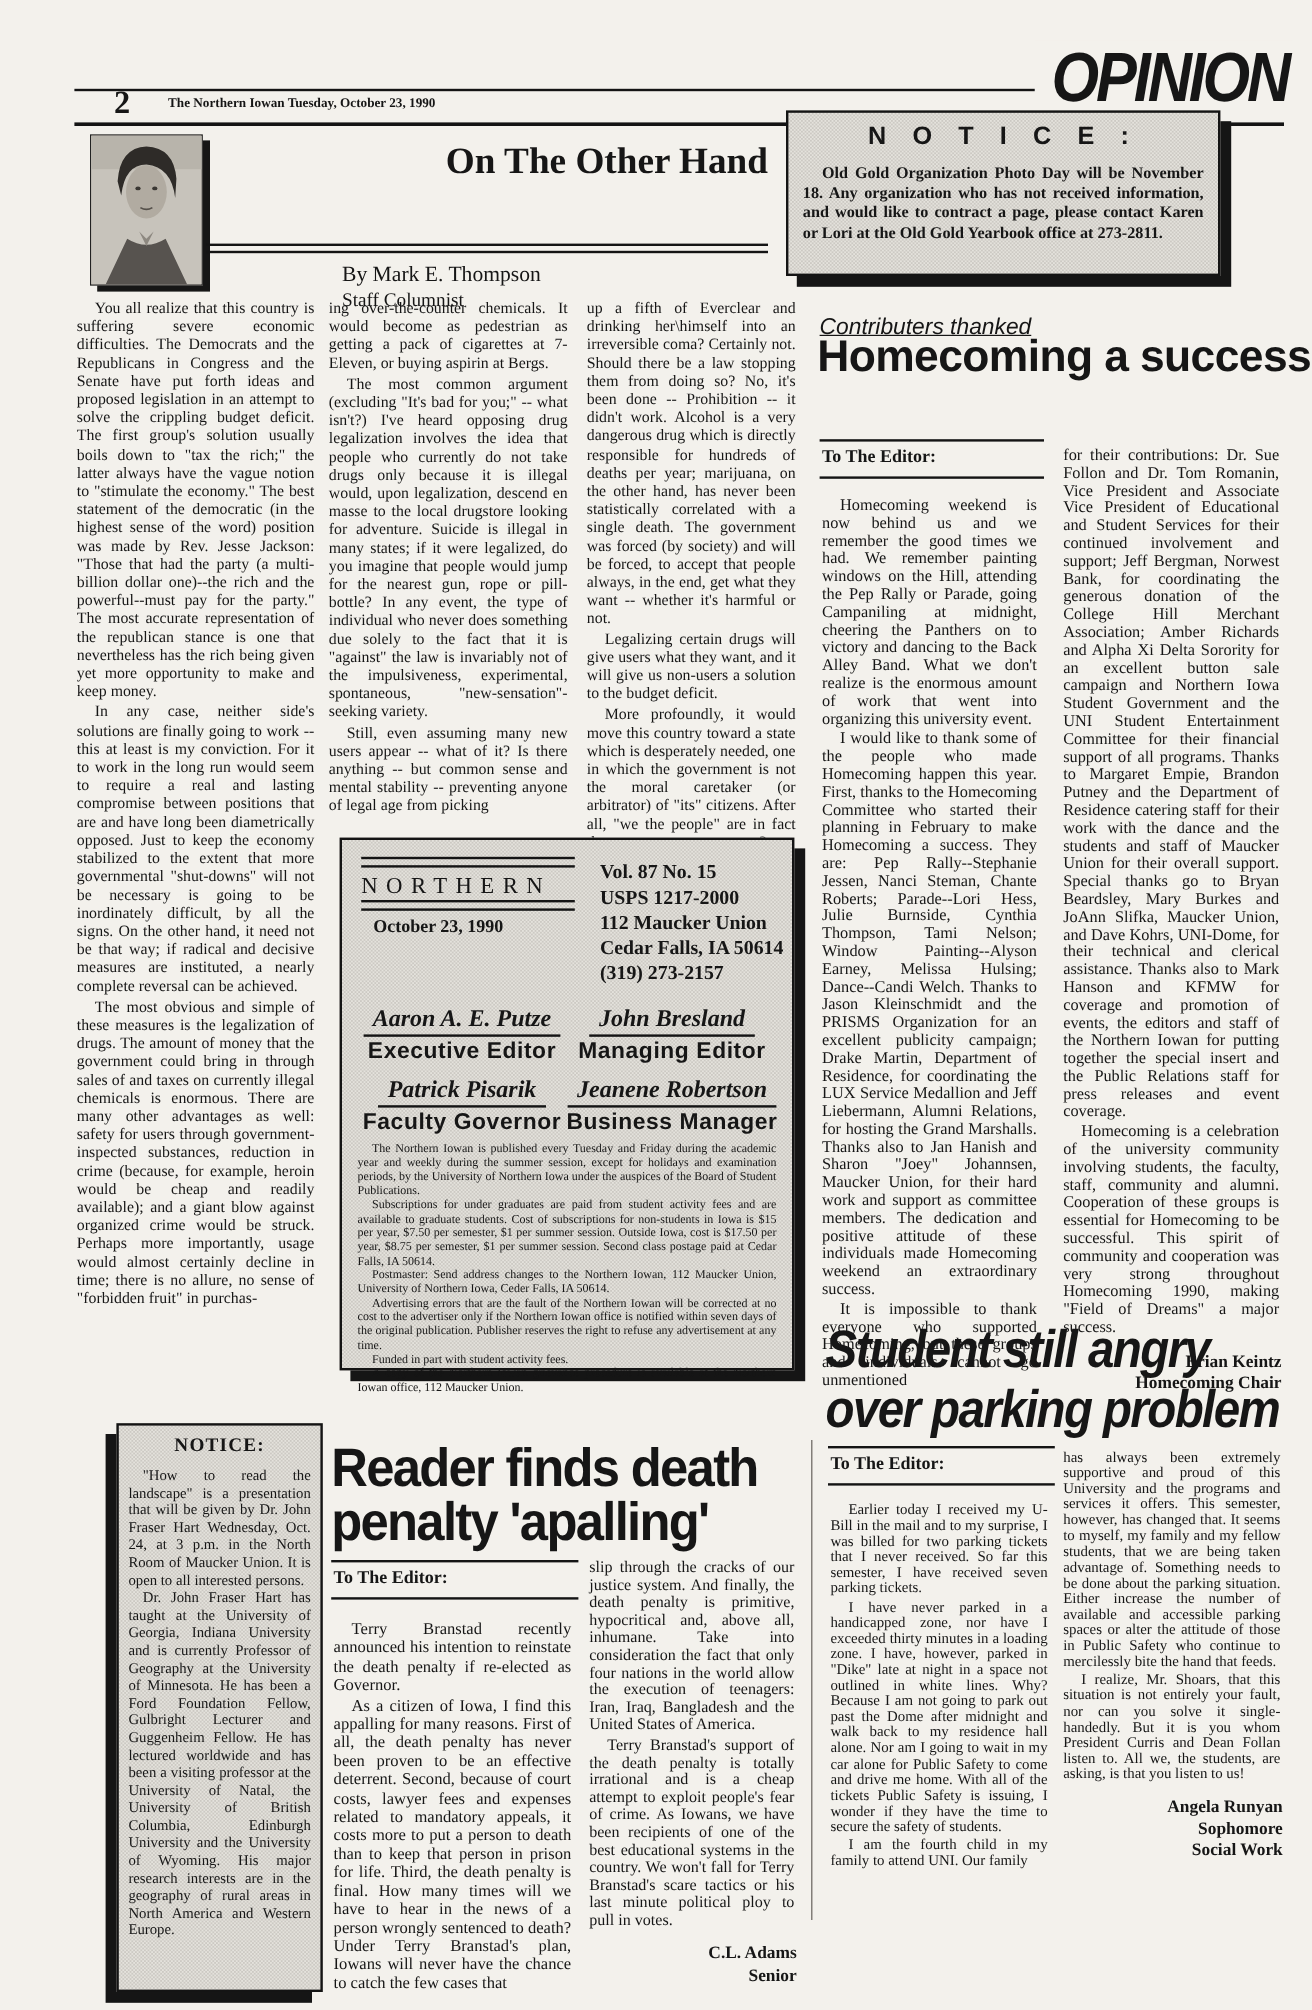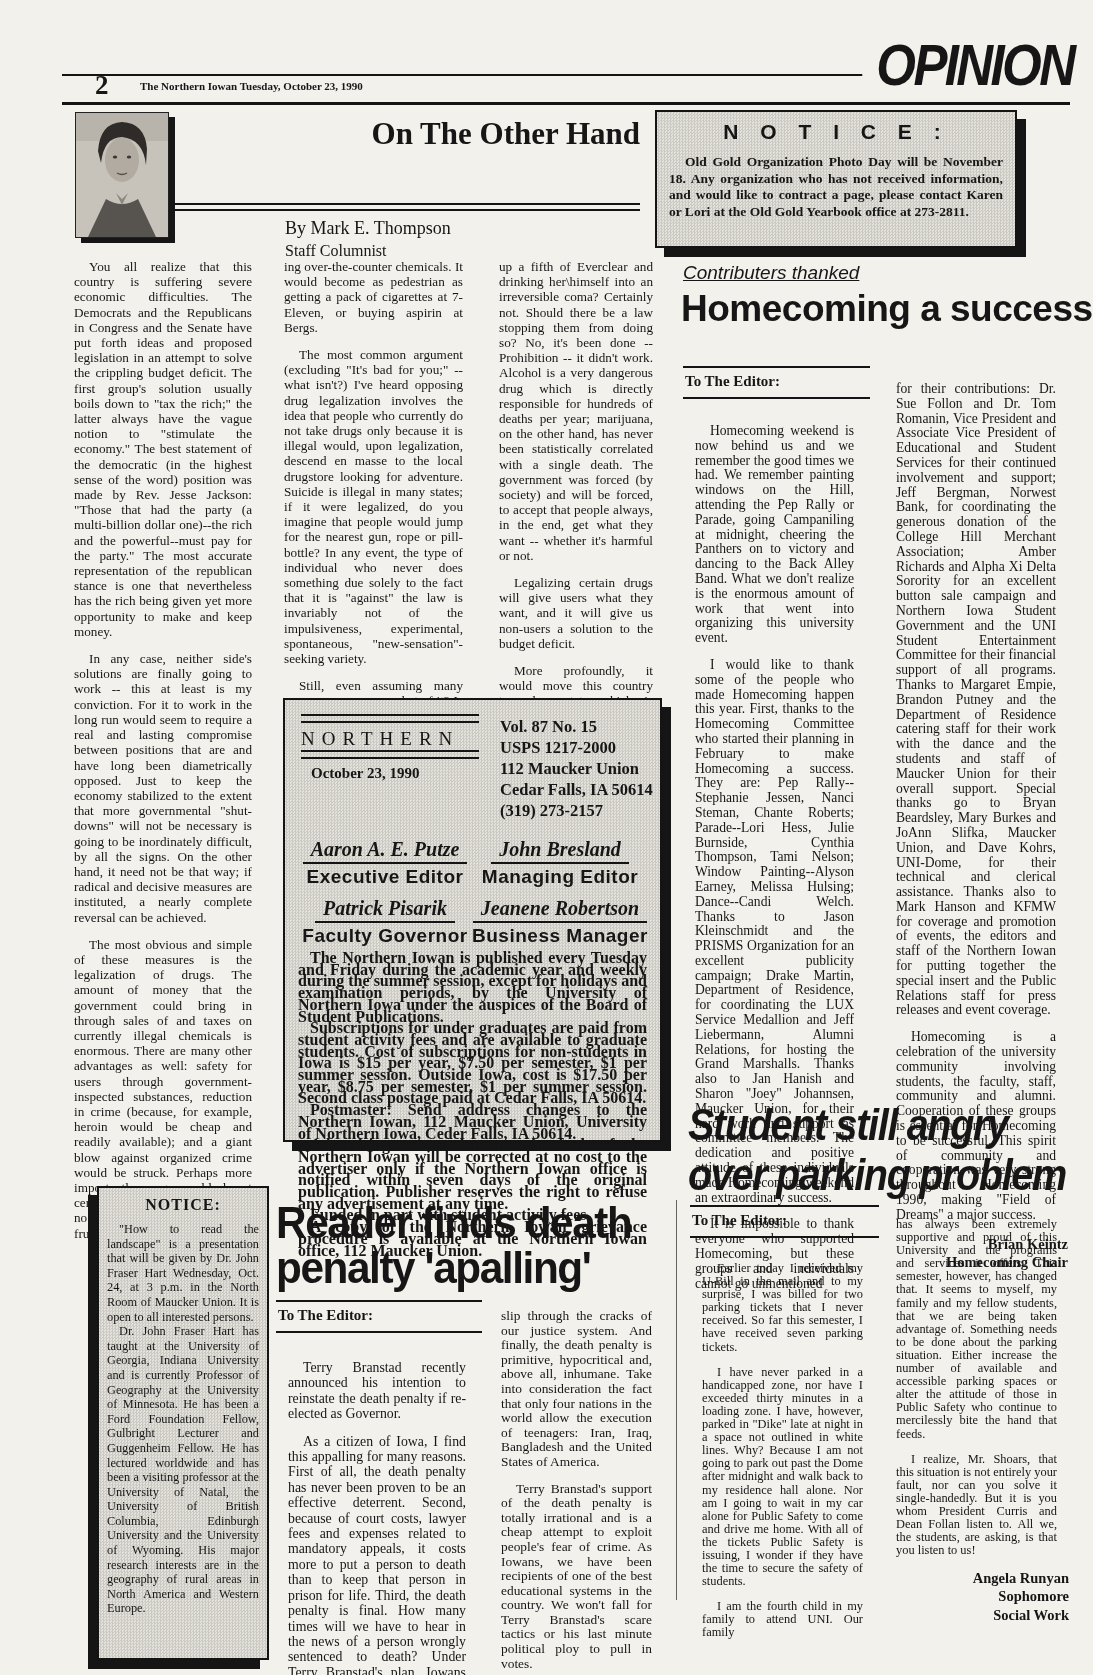--- a/index.html
+++ b/index.html
@@ -3,21 +3,21 @@
 <meta charset="utf-8">
 <style>
   html,body{margin:0;padding:0}
   body{width:1093px;height:1675px;position:relative;background:#f3f1ec;
        font-family:"Liberation Serif",serif;color:#161616;overflow:hidden}
   .abs{position:absolute}
   .rule{position:absolute;background:#141414}
   .drule{position:absolute;border-top:2px solid #141414;border-bottom:2px solid #141414;height:4px}
   
   .jcol{position:absolute;text-align:justify}
-  .jcol p{margin:12px;text-indent:15px}
+  .jcol p{margin:2px;text-indent:15px}
   .jcol p.cont{text-indent:0}
   .t-th{font-size:13.2px;line-height:15.2px}
   .t-hc{font-size:13.6px;line-height:14.8px}
   .t-dp1{font-size:13.8px;line-height:15.4px}
   .t-dp2{font-size:13.4px;line-height:14.6px}
   .t-pk{font-size:12.4px;line-height:13.1px}
   .tte{position:absolute;font-weight:bold;font-size:15px;
        border-top:2px solid #141414;border-bottom:2px solid #141414;padding:5px 2px 7px}
   .sig{text-align:right;font-weight:bold;text-indent:0 !important;margin-top:12px;line-height:1.25;font-size:14.5px}
   .graybox{position:absolute;border:2px solid #141414;
@@ -42,35 +42,35 @@
   .nt-title{margin-top:8px;text-align:center;font-family:"Liberation Sans",sans-serif;
        font-weight:700;font-size:21px;letter-spacing:8px}
   .nt-body{margin:10px 12px 0;font-weight:bold;font-size:13.5px;line-height:16.5px;
        text-align:justify;text-indent:16px}
   .nb-title{margin-top:8px;text-align:center;font-weight:bold;font-size:16px;letter-spacing:1px}
   .nb-body{margin:8px 8px 0;font-size:12.3px;line-height:14.6px;text-align:justify}
   .nb-body p{margin:0;text-indent:12px}
   
   .kicker{position:absolute;left:683px;top:262px;font-family:"Liberation Sans",sans-serif;
        font-style:italic;font-size:19px;text-decoration:underline}
-  .hl-hc{position:absolute;left:681px;top:288px;font-family:"Liberation Sans",sans-serif;
+  .hl-hc{position:absolute;left:681px;top:276px;font-family:"Liberation Sans",sans-serif;
        font-weight:700;font-size:37px;letter-spacing:-.5px;white-space:nowrap}
   
   .logo-rule{border-top:2.5px solid #141414;border-bottom:2.5px solid #141414;height:5px}
   .logo-top{font-size:19px;letter-spacing:7px;margin-top:5px;white-space:nowrap}
   .logo-main{font-size:46px;font-weight:bold;letter-spacing:3px;line-height:.95;margin:0 0 4px}
   .mh-date{font-size:15px;font-weight:bold;margin-top:6px;padding-left:10px}
   .mh-addr{position:absolute;left:215px;top:16px;font-weight:bold;font-size:16.5px;line-height:21px;white-space:nowrap}
   .staff-name{font-style:italic;font-weight:bold;font-size:20px;border-bottom:2px solid #141414;
        display:inline-block;padding:0 8px 1px;white-space:nowrap}
   .staff-role{font-family:"Liberation Sans",sans-serif;font-weight:700;font-size:19px;
        letter-spacing:.5px;margin-top:2px;white-space:nowrap}
   .staff-cell{position:absolute;text-align:center;width:180px}
-  .fineprint{position:absolute;left:13px;right:13px;top:252px;font-weight:bold;
-       font-size:16px;line-height:11.7px;text-align:justify}
+  .fineprint{position:absolute;left:13px;right:13px;top:252px;font-weight:normal;
+       font-size:10px;line-height:11.7px;text-align:justify}
   .fineprint p{margin:0;text-indent:12px}
   
   .hl-dp{position:absolute;left:276px;top:1200px;font-family:"Liberation Sans",sans-serif;
        font-weight:700;font-size:45px;line-height:45px;letter-spacing:-1.5px;
        transform:scaleX(.94);transform-origin:left;white-space:nowrap}
   .hl-pk{position:absolute;left:688px;top:1100px;font-family:"Liberation Sans",sans-serif;
        font-weight:700;font-style:italic;font-size:44px;line-height:50px;letter-spacing:-1.5px;
        transform:scaleX(.90);transform-origin:left;white-space:nowrap}
   .vrule{position:absolute;width:1px;background:#66625c}
 </style>
@@ -94,21 +94,21 @@
     <path d="M41 60 Q46 63 51 60" stroke="#55504a" stroke-width="1.4" fill="none"></path>
     <path d="M30 86 Q46 96 62 86 L80 124 L12 124 Z" fill="#57534f"></path>
     <path d="M40 80 L46 92 L52 80 L46 86 Z" fill="#8d8880"></path>
   </svg>
 </div>
 <div class="oth-title">On The Other Hand</div>
 <div class="drule" style="left:172px;top:203px;width:468px"></div>
 <div class="byline">By Mark E. Thompson</div>
 <div class="byline2">Staff Columnist</div>
 
-<div class="graybox" style="left:655px;top:110px;width:358px;height:134px;box-shadow:9px 9px 0 #151515">
+<div class="graybox" style="left:655px;top:92px;width:358px;height:134px;box-shadow:9px 9px 0 #151515">
   <div class="nt-title">N O T I C E :</div>
   <div class="nt-body">Old Gold Organization Photo Day will be November 18. Any organization who has not received information, and would like to contract a page, please contact Karen or Lori at the Old Gold Yearbook office at 273-2811.</div>
 </div>
 
 <div class="jcol t-th" style="left:62px;top:247px;width:202px">
   <p>You all realize that this country is suffering severe economic difficulties. The Democrats and the Republicans in Congress and the Senate have put forth ideas and proposed legislation in an attempt to solve the crippling budget deficit. The first group's solution usually boils down to "tax the rich;" the latter always have the vague notion to "stimulate the economy." The best statement of the democratic (in the highest sense of the word) position was made by Rev. Jesse Jackson: "Those that had the party (a multi-billion dollar one)--the rich and the powerful--must pay for the party." The most accurate representation of the republican stance is one that nevertheless has the rich being given yet more opportunity to make and keep money.</p>
   <p>In any case, neither side's solutions are finally going to work -- this at least is my conviction. For it to work in the long run would seem to require a real and lasting compromise between positions that are and have long been diametrically opposed. Just to keep the economy stabilized to the extent that more governmental "shut-downs" will not be necessary is going to be inordinately difficult, by all the signs. On the other hand, it need not be that way; if radical and decisive measures are instituted, a nearly complete reversal can be achieved.</p>
   <p>The most obvious and simple of these measures is the legalization of drugs. The amount of money that the government could bring in through sales of and taxes on currently illegal chemicals is enormous. There are many other advantages as well: safety for users through government-inspected substances, reduction in crime (because, for example, heroin would be cheap and readily available); and a giant blow against organized crime would be struck. Perhaps more importantly, usage would almost certainly decline in time; there is no allure, no sense of "forbidden fruit" in purchas-</p>
 </div>
 <div class="jcol t-th" style="left:272px;top:247px;width:203px">

